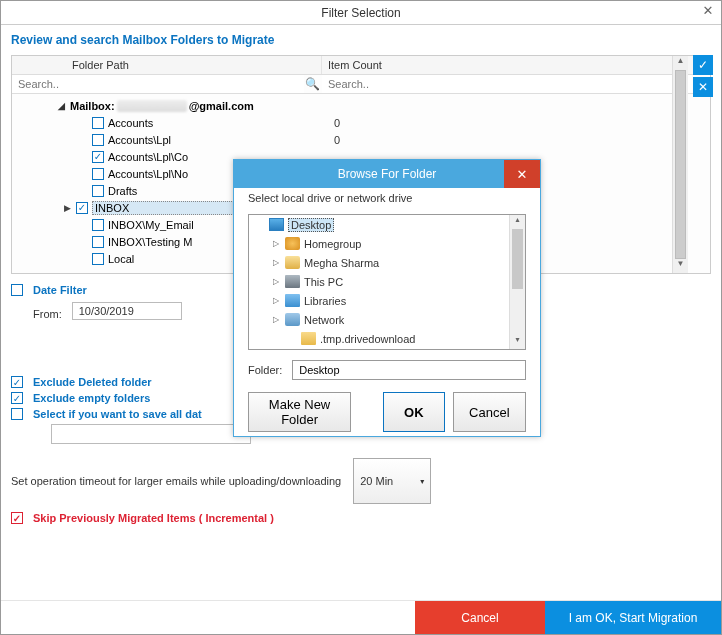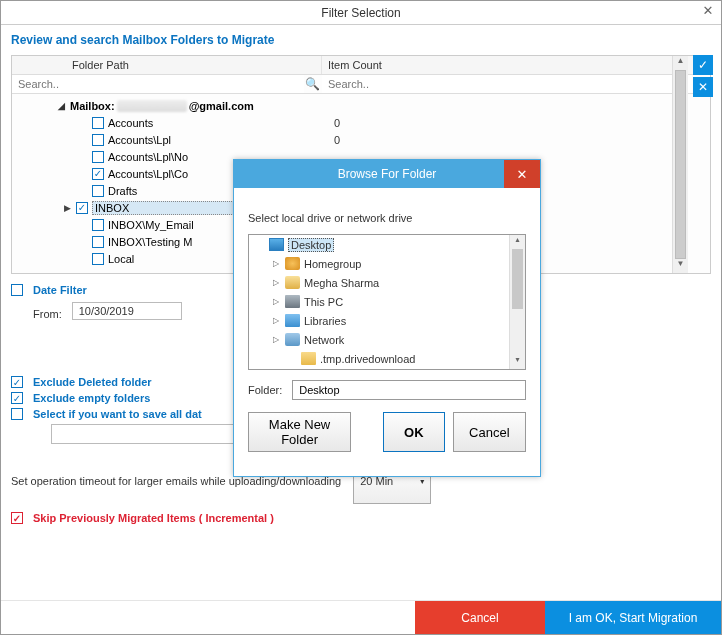--- a/index.html
+++ b/index.html
@@ -50,21 +50,21 @@
 
 .footer { position: absolute; bottom: 0; left: 0; right: 0; height: 34px; display: flex; justify-content: flex-end; border-top: 1px solid #e5e5e5; }
 .footer button { border: none; height: 34px; padding: 0 18px; font-size: 12px; color: #fff; cursor: pointer; }
 .btn-cancel { background: #e63e2d; width: 130px; }
 .btn-ok { background: #0b8fe0; width: 176px; }
 
 
 .modal { position: absolute; left: 232px; top: 158px; width: 308px; background: #fff; border: 1px solid #4aa8de; box-shadow: 0 0 6px rgba(0,0,0,0.25); }
 .modal-title { height: 28px; background: #4aa8de; color: #fff; display: flex; align-items: center; justify-content: center; font-size: 12px; position: relative; }
 .modal-close { position: absolute; right: 0; top: 0; width: 36px; height: 28px; background: #d0402a; color: #fff; display: flex; align-items: center; justify-content: center; font-size: 13px; }
-.modal-body { padding: 24px 14px; font-size: 11px; color: #333; }
+.modal-body { padding: 4px 14px; font-size: 11px; color: #333; }
 .folder-tree { border: 1px solid #999; height: 136px; margin-top: 10px; position: relative; overflow: hidden; background: #fff; }
 .ft-row { display: flex; align-items: center; height: 19px; padding-left: 8px; gap: 4px; }
 .ft-row.indent { padding-left: 24px; }
 .ft-row.indent2 { padding-left: 40px; }
 .ft-row .tri { font-size: 8px; color: #666; width: 8px; }
 .ft-row .ico { width: 15px; height: 13px; display: inline-block; }
 .ft-row.sel .txt { background: #cde6f7; border: 1px dotted #555; padding: 0 2px; }
 .ft-scroll { position: absolute; right: 0; top: 0; bottom: 0; width: 16px; background: #f0f0f0; border-left: 1px solid #ddd; }
 .ft-scroll .thumb { position: absolute; left: 2px; right: 2px; top: 14px; height: 60px; background: #c8c8c8; }
 .ft-scroll .arr { position: absolute; left: 0; right: 0; height: 14px; text-align: center; font-size: 8px; color: #666; }
@@ -118,27 +118,27 @@
           <span class="cb"></span>
           <span class="row-label">Accounts</span>
           <span class="row-count">0</span>
         </div>
         <div class="tree-row indent1">
           <span class="cb"></span>
           <span class="row-label">Accounts\Lpl</span>
           <span class="row-count">0</span>
         </div>
         <div class="tree-row indent1">
-          <span class="cb"></span>
-          <span class="row-label">Accounts\Lpl\No</span>
-          <span class="row-count"></span>
-        </div>
-        <div class="tree-row indent1">
           <span class="cb checked"></span>
           <span class="row-label">Accounts\Lpl\Co</span>
+          <span class="row-count"></span>
+        </div>
+        <div class="tree-row indent1">
+          <span class="cb"></span>
+          <span class="row-label">Accounts\Lpl\No</span>
           <span class="row-count"></span>
         </div>
         <div class="tree-row indent1">
           <span class="cb"></span>
           <span class="row-label">Drafts</span>
           <span class="row-count"></span>
         </div>
         <div class="tree-row indent1">
           <span class="arrow">▶</span>
           <span class="cb checked"></span>

